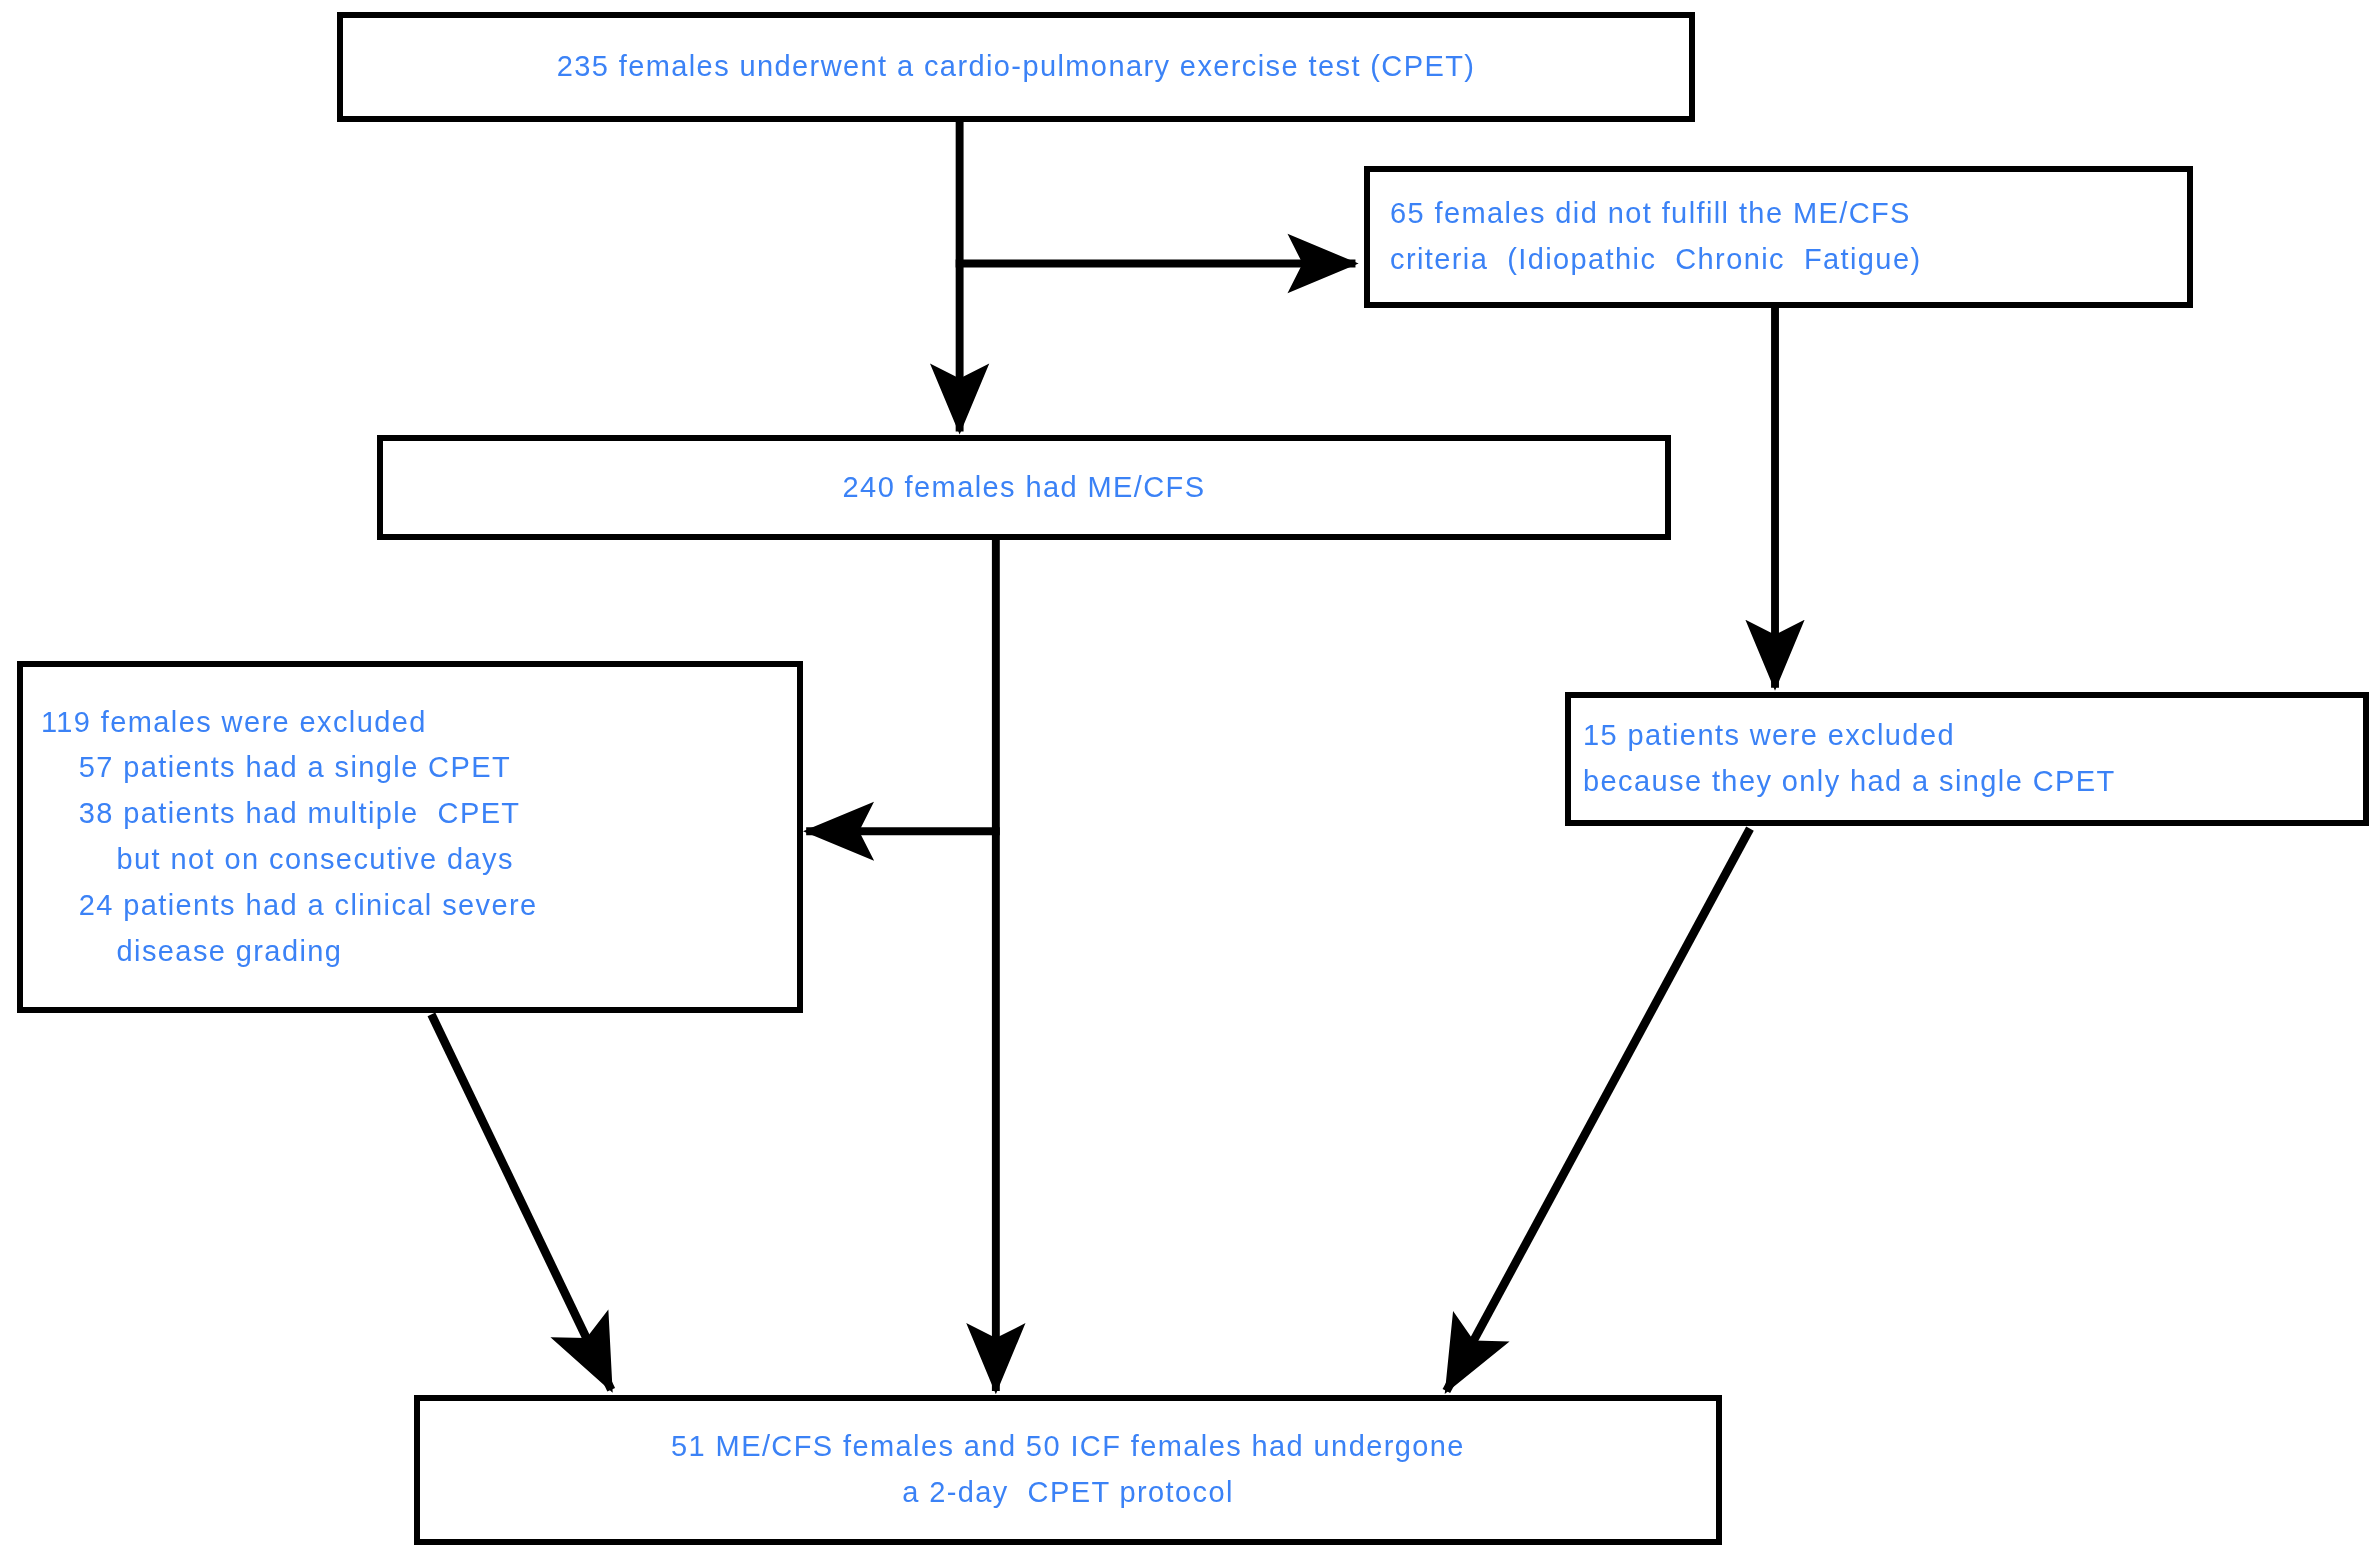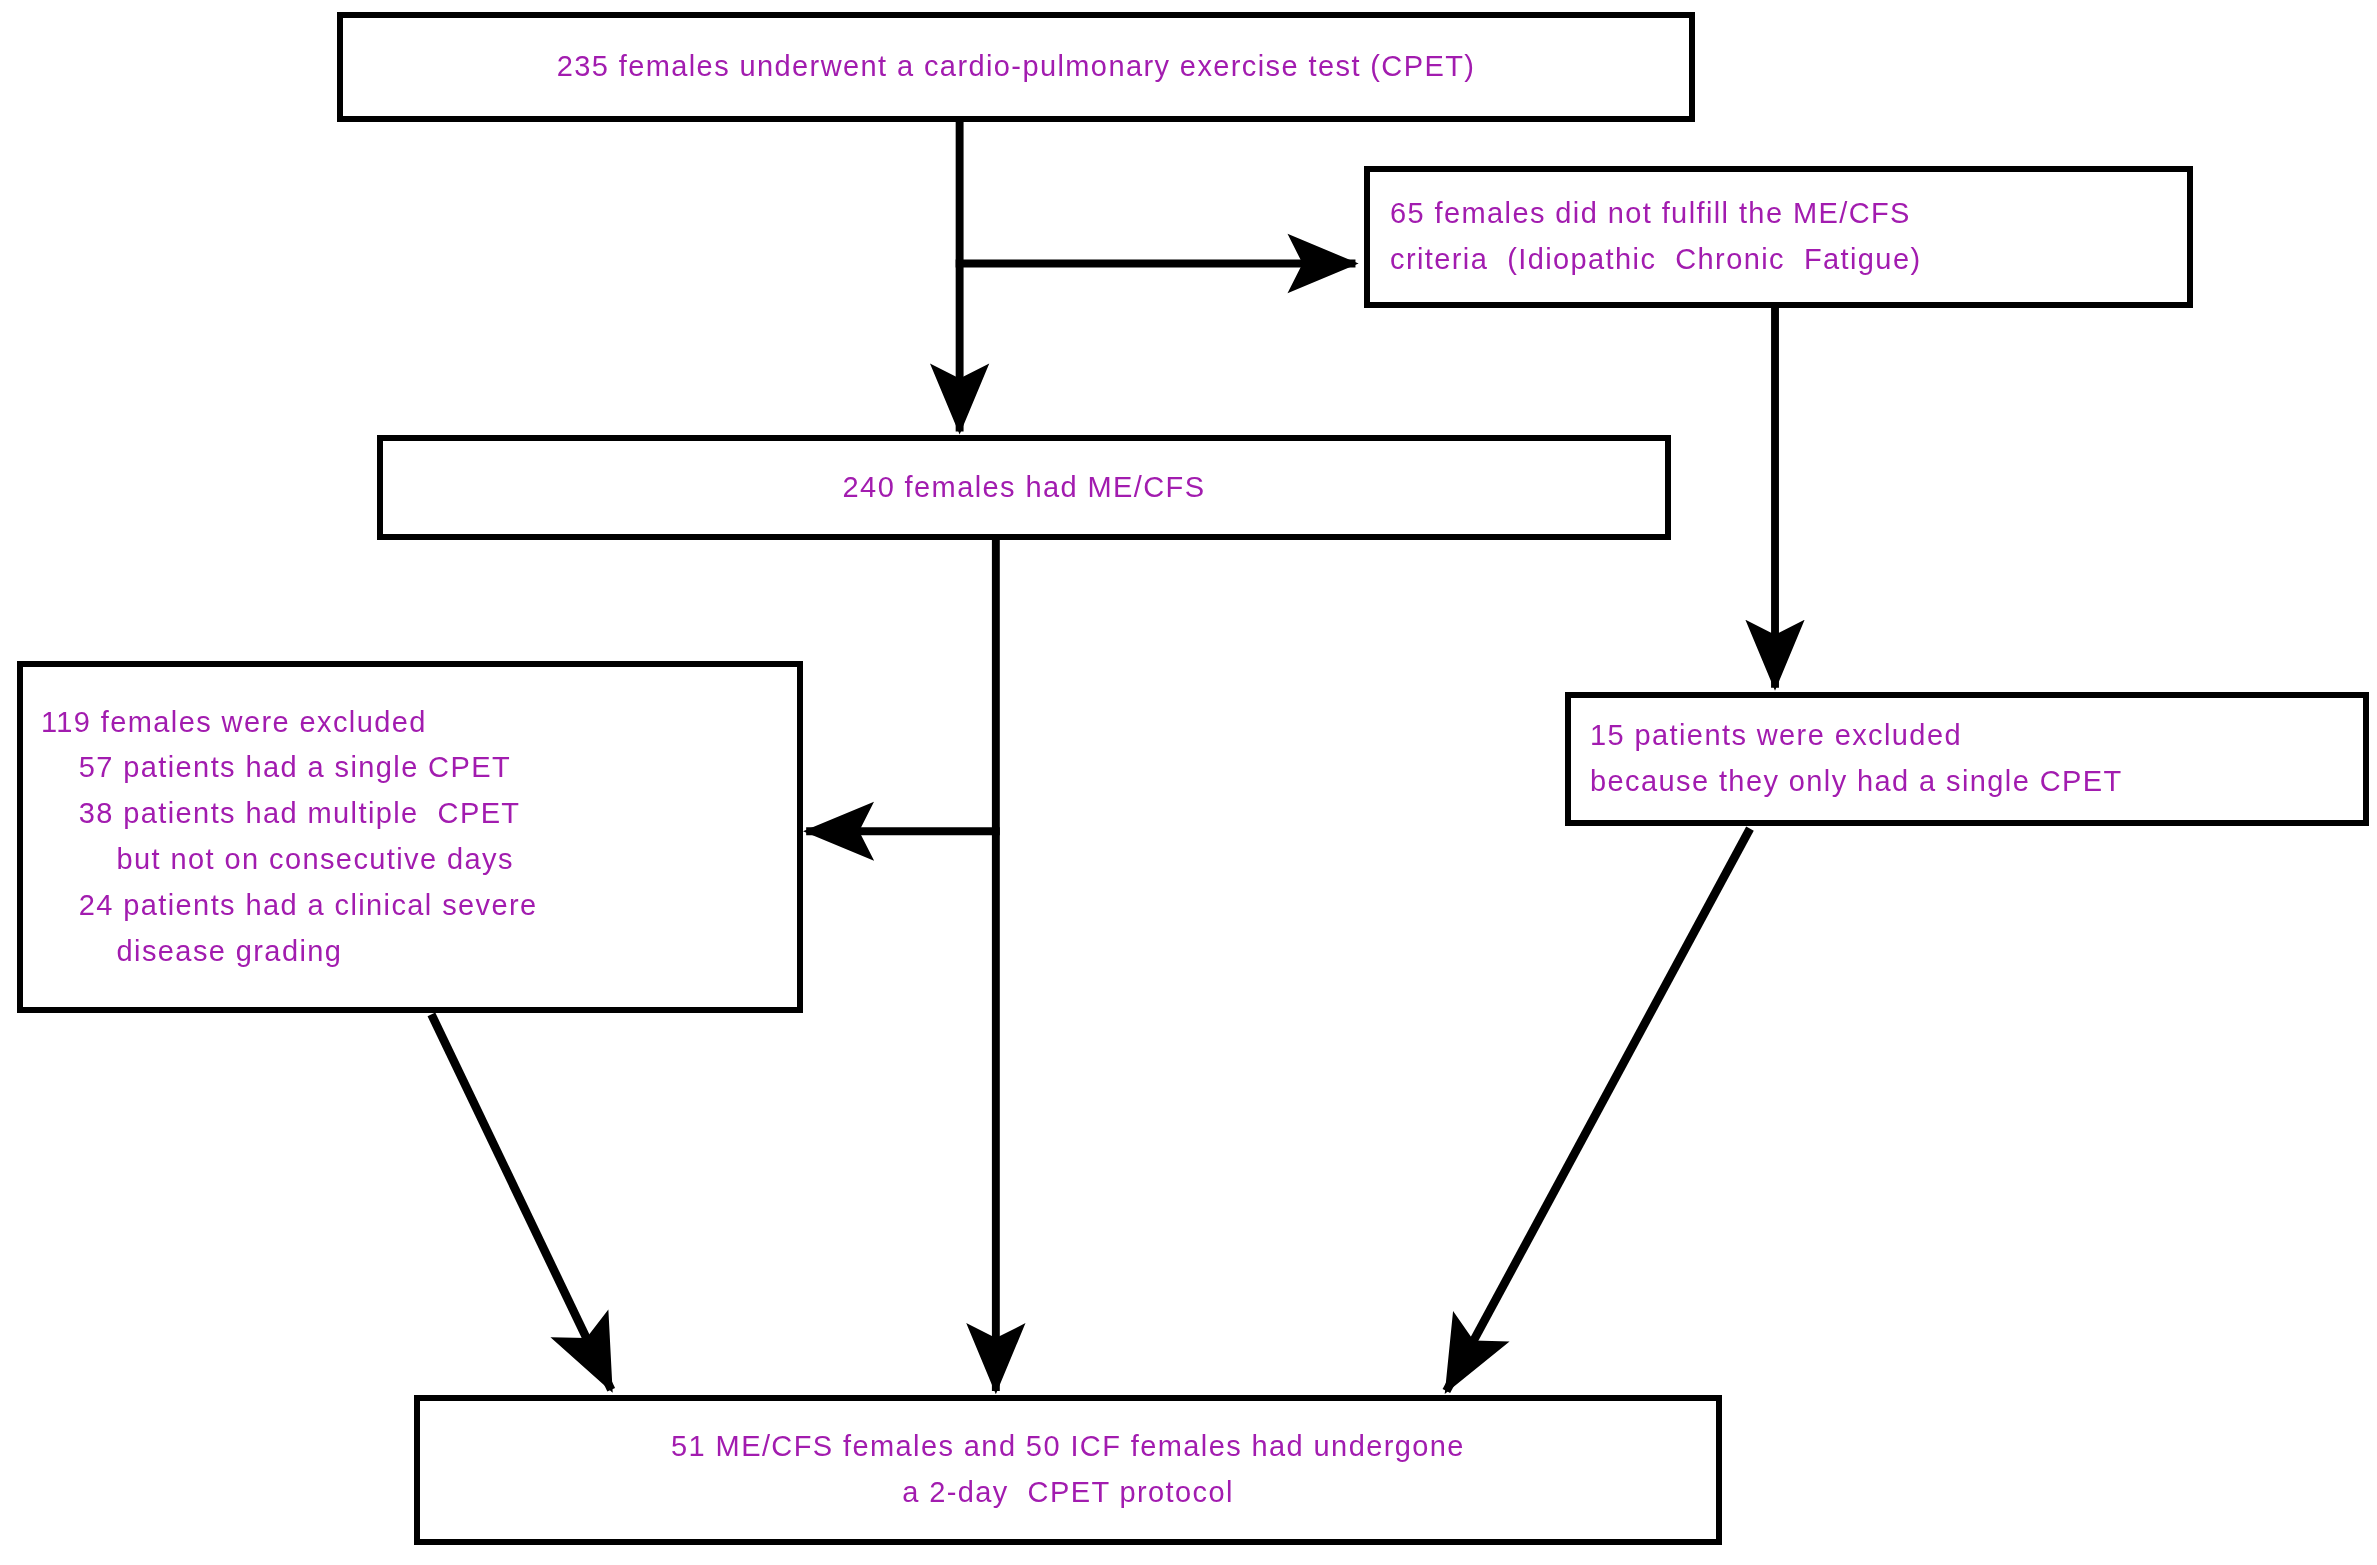--- a/index.html
+++ b/index.html
@@ -34,21 +34,21 @@
     flex-direction: column;
     justify-content: center;
     color: #000000;
     z-index: 5;
   }
   .node-text {
     font-size: 29px;
     letter-spacing: 1.4px;
     line-height: 1.58;
     white-space: pre;
-    color: #a21caf;
+    color: #3b82f6;
   }
   .align-center { text-align: center; }
   .align-left   { text-align: left; }
 
   
   #box-intake {
     left: 337px; top: 12px;
     width: 1358px; height: 110px;
   }
   
@@ -65,21 +65,21 @@
   
   #box-excluded-mecfs {
     left: 16.5px; top: 661px;
     width: 786px; height: 352px;
     padding-left: 18.4px;
   }
   
   #box-excluded-icf {
     left: 1565px; top: 692px;
     width: 804px; height: 134px;
-    padding-left: 19px;
+    padding-left: 12px;
   }
   
   #box-final {
     left: 414px; top: 1395px;
     width: 1308px; height: 150px;
   }
 </style>
 </head>
 <body>
 

